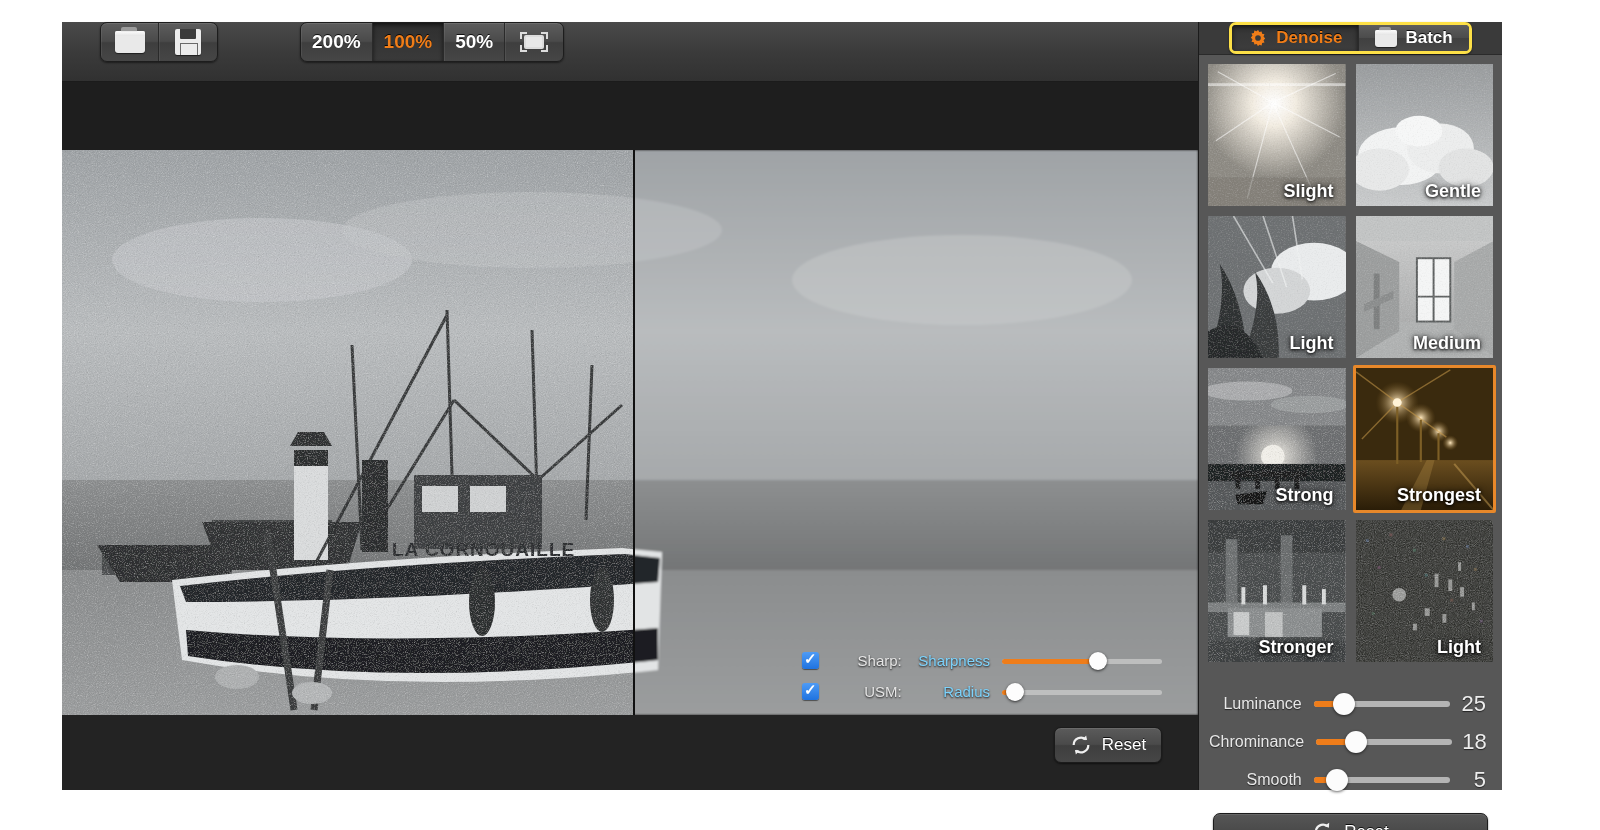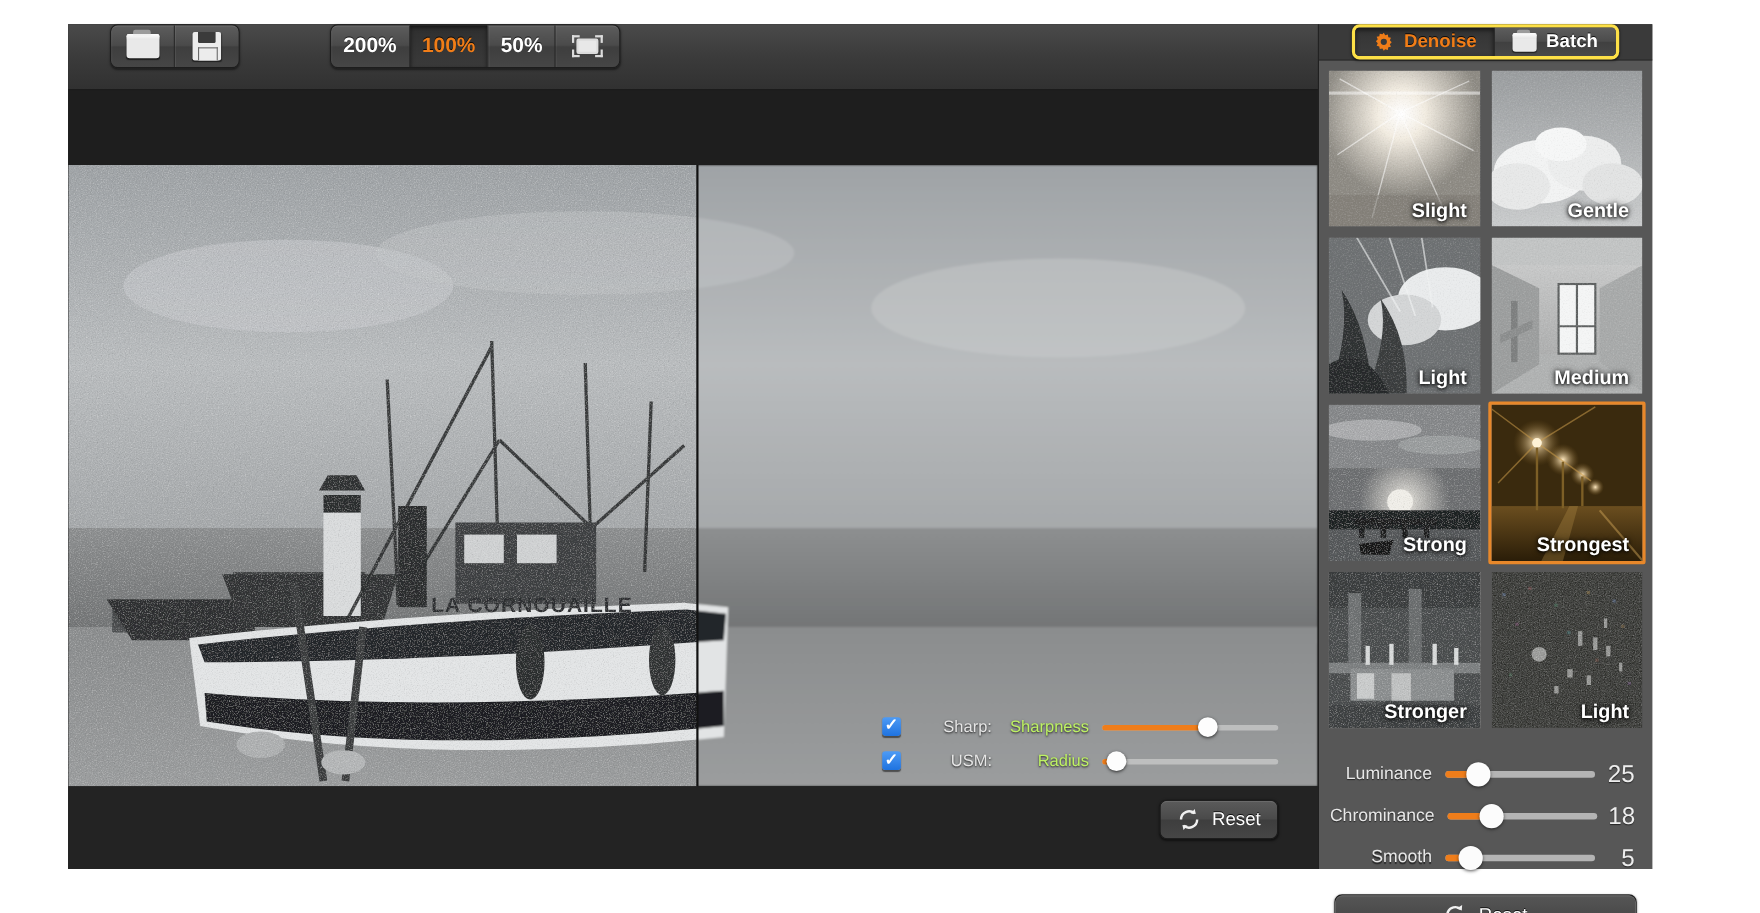--- a/index.html
+++ b/index.html
@@ -136,21 +136,21 @@
     color: #fff; font-size: 15px; font-weight: bold;
   }
   .chk.empty { background: transparent; box-shadow: none; }
   .chk.empty::after { content: ""; }
   .sh-name {
     color: #e6e6e6; margin-left: 8px; width: 78px;
     text-shadow: 0 1px 2px rgba(0,0,0,.9);
     text-align: right;
   }
   .sh-label {
-    color: #bef264; width: 104px; text-align: right; padding-right: 12px;
+    color: #7dd3fc; width: 104px; text-align: right; padding-right: 12px;
     text-shadow: 0 1px 2px rgba(0,0,0,.9);
   }
   .mini-slider { position: relative; width: 160px; height: 18px; flex: none; }
   .mini-slider .trk {
     position: absolute; left: 0; top: 7px; width: 100%; height: 5px;
     border-radius: 3px; background: rgba(205,205,205,.72);
   }
   .mini-slider .fill {
     position: absolute; left: 0; top: 7px; height: 5px;
     border-radius: 3px; background: #ef7d1a;

